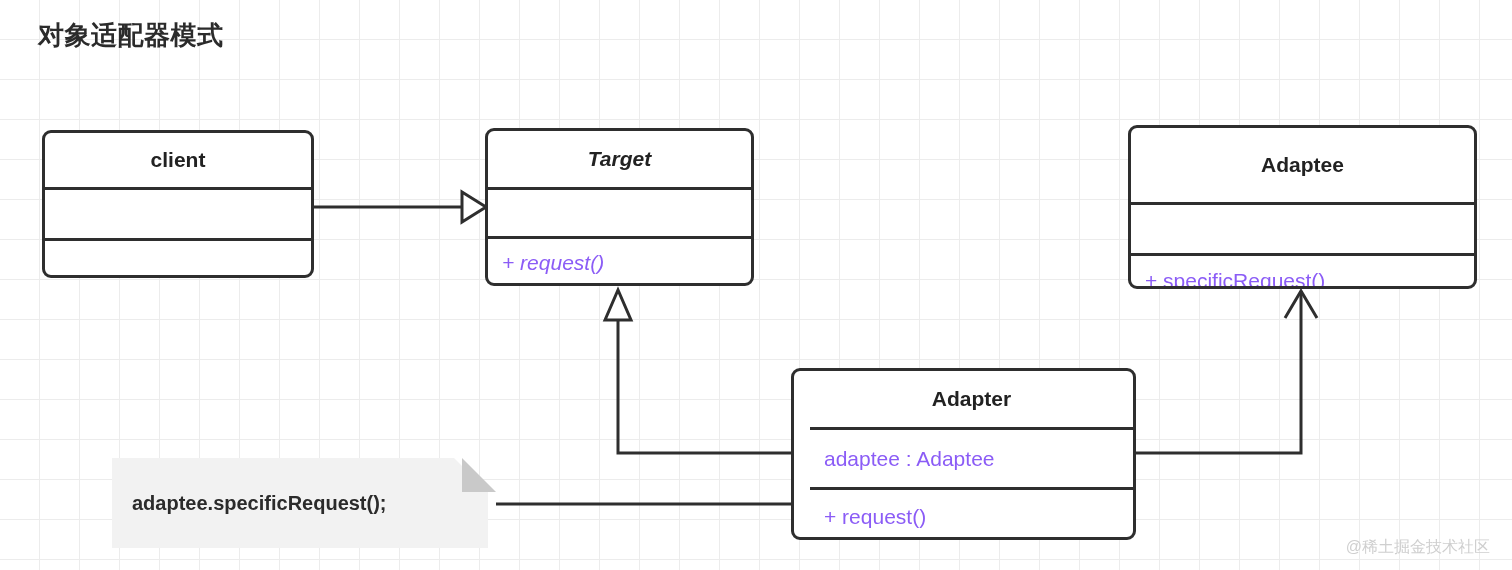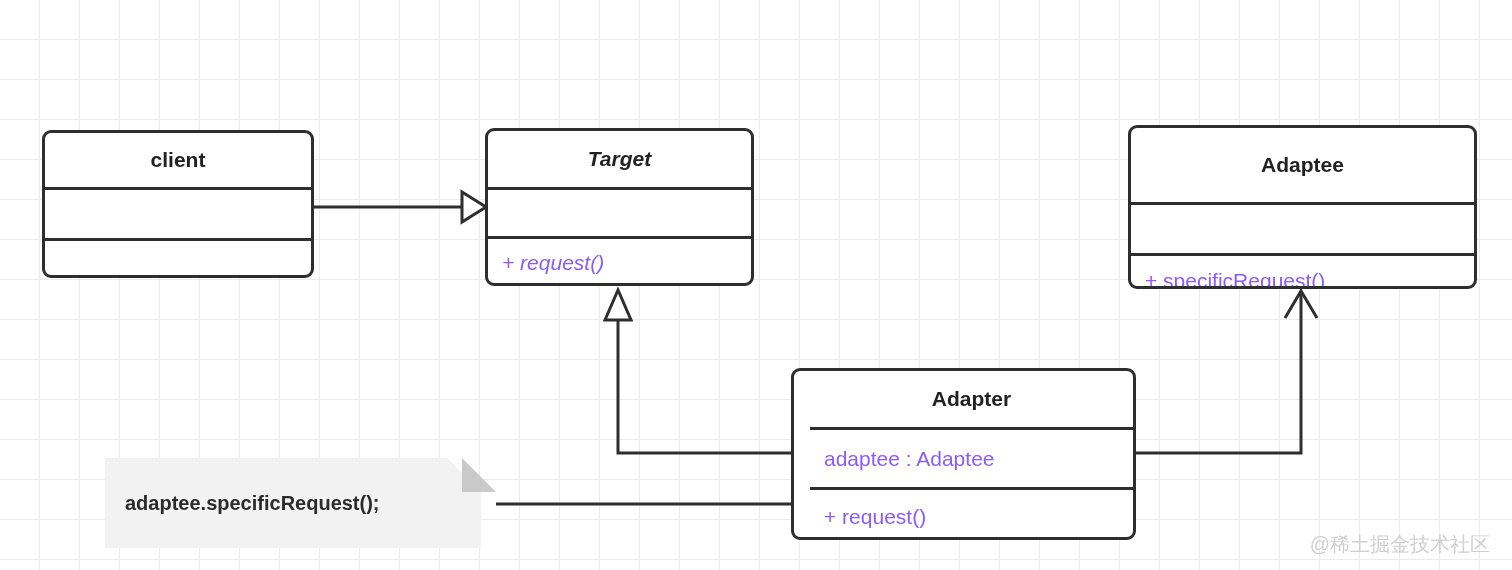--- a/index.html
+++ b/index.html
@@ -88,21 +88,21 @@
   #class-adaptee .row-2     { height: 48px; }
   #class-adaptee .row-3     { height: 49px; text-align: center; }
 
   #class-adapter .title-row { height: 56px; }
   #class-adapter .row-2     { height: 57px; }
   #class-adapter .row-3     { height: 53px; }
 
   
   #note-adaptee-call {
     position: absolute;
-    left: 105px;
+    left: 112px;
     top: 458px;
     width: 376px;
     height: 90px;
     background: #f2f2f2;
     z-index: 3;
     display: flex;
     align-items: center;
     justify-content: flex-start;
     box-sizing: border-box;
     padding-left: 20px;
@@ -132,31 +132,32 @@
     width: 1512px;
     height: 570px;
     z-index: 2;
   }
 
   
   #watermark {
     position: absolute;
     right: 22px;
     bottom: 12px;
-    font-size: 20px;
+    font-size: 16px;
     color: #cfcfcf;
     white-space: nowrap;
     z-index: 5;
   }
 </style>
 </head>
 <body>
 
 <div id="canvas">
 
+  <div id="diagram-title">对象适配器模式</div>
 
   <svg id="connectors" viewBox="0 0 1512 570" width="1512" height="570">
 
     <g>
       <line x1="314" y1="207" x2="462" y2="207" stroke="#2e2e2e" stroke-width="3"></line>
       <polygon points="462,192 486,207 462,222" fill="#ffffff" stroke="#2e2e2e" stroke-width="3" stroke-linejoin="miter"></polygon>
     </g>
 
     <g>
       <path d="M 791 453 L 618 453 L 618 320" fill="none" stroke="#2e2e2e" stroke-width="3" stroke-linejoin="miter"></path>

